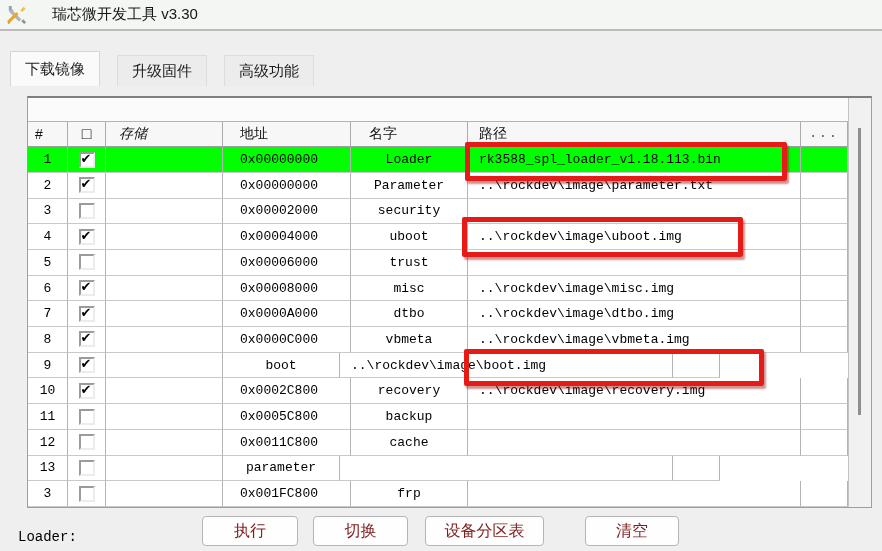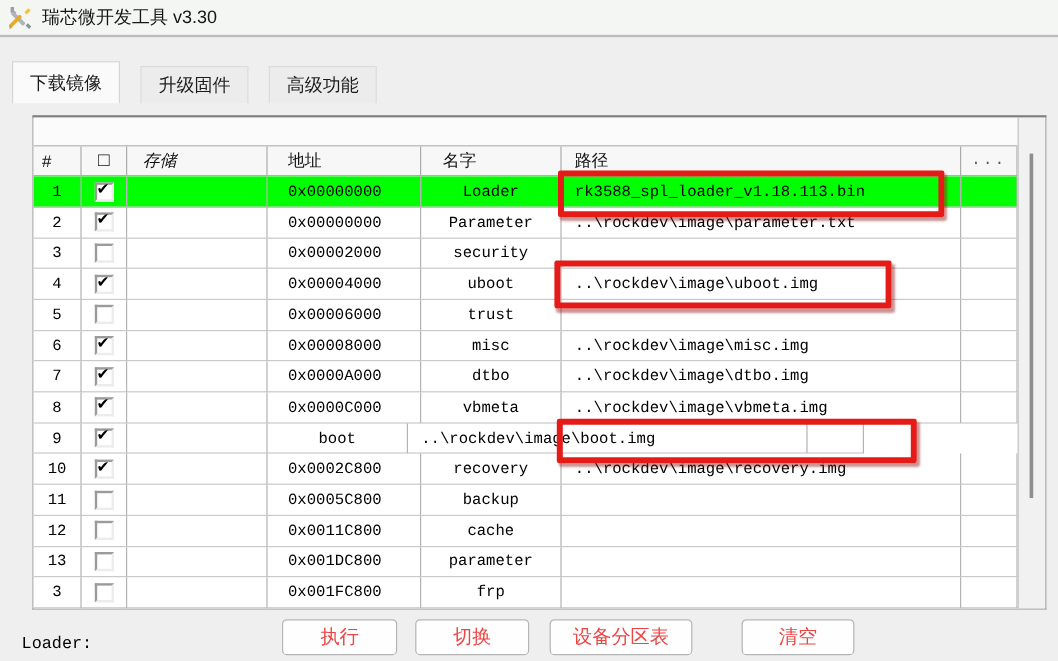--- a/index.html
+++ b/index.html
@@ -12,21 +12,21 @@
     overflow:hidden;
   }
   
   .titlebar {
     position:absolute; left:0; top:0; width:882px; height:31px;
     background:#f4f6f4;
     border-bottom:2px solid #bcbcbc;
     display:flex; align-items:center;
   }
   .app-icon { width:23px; height:23px; margin-left:5px; flex:0 0 auto; }
-  .app-title { margin-left:7px; font-size:15px; color:#151515; }
+  .app-title { margin-left:24px; font-size:15px; color:#151515; }
 
   
   .tabs { position:absolute; left:10px; top:51px; height:35px; display:flex; align-items:flex-end; }
   .tab {
     height:31px; padding:0 14px; display:flex; align-items:center; justify-content:center;
     background:#ececec; border:1px solid #dcdcdc; border-bottom:none;
     font-size:15px; color:#1c1c1c; margin-right:17px; cursor:default;
   }
   .tab.active {
     height:35px; background:#fafafa; border-color:#d6d6d6;
@@ -95,24 +95,23 @@
   .anno3 { left:464px; top:349px; width:300px; height:37px; }
 
   
   .loader-label {
     position:absolute; left:18px; top:529px;
     font-family:"Liberation Mono", monospace; font-size:14px; color:#000;
   }
   .btn {
     position:absolute; top:516px; height:30px;
     background:#fefefe; border:1px solid #b5b5b5; border-radius:4px;
-    font-size:16px; color:#ef4444;
+    font-size:16px; color:#7f1d1d;
     display:flex; align-items:center; justify-content:center;
     font-family:"Liberation Sans", sans-serif;
-    margin-left:33px;
   }
   .btn-exec  { left:202px; width:96px; }
   .btn-switch{ left:313px; width:95px; }
   .btn-part  { left:425px; width:119px; }
   .btn-clear { left:585px; width:94px; }
 </style>
 </head>
 <body>
 
 <div class="titlebar">
@@ -290,21 +289,20 @@
     <div class="cell c-pth"></div>
     <div class="cell c-mor"></div>
   </div>
 
   <div class="t-row body-row">
     <div class="cell c-idx">13</div>
     <div class="cell c-chk">
       <div class="cb"></div>
     </div>
     <div class="cell c-sto"></div>
-    <div class="cell c-adr">0x001DC800</div>
     <div class="cell c-nam">parameter</div>
     <div class="cell c-pth"></div>
     <div class="cell c-mor"></div>
   </div>
 
   <div class="t-row body-row">
     <div class="cell c-idx">3</div>
     <div class="cell c-chk">
       <div class="cb"></div>
     </div>

